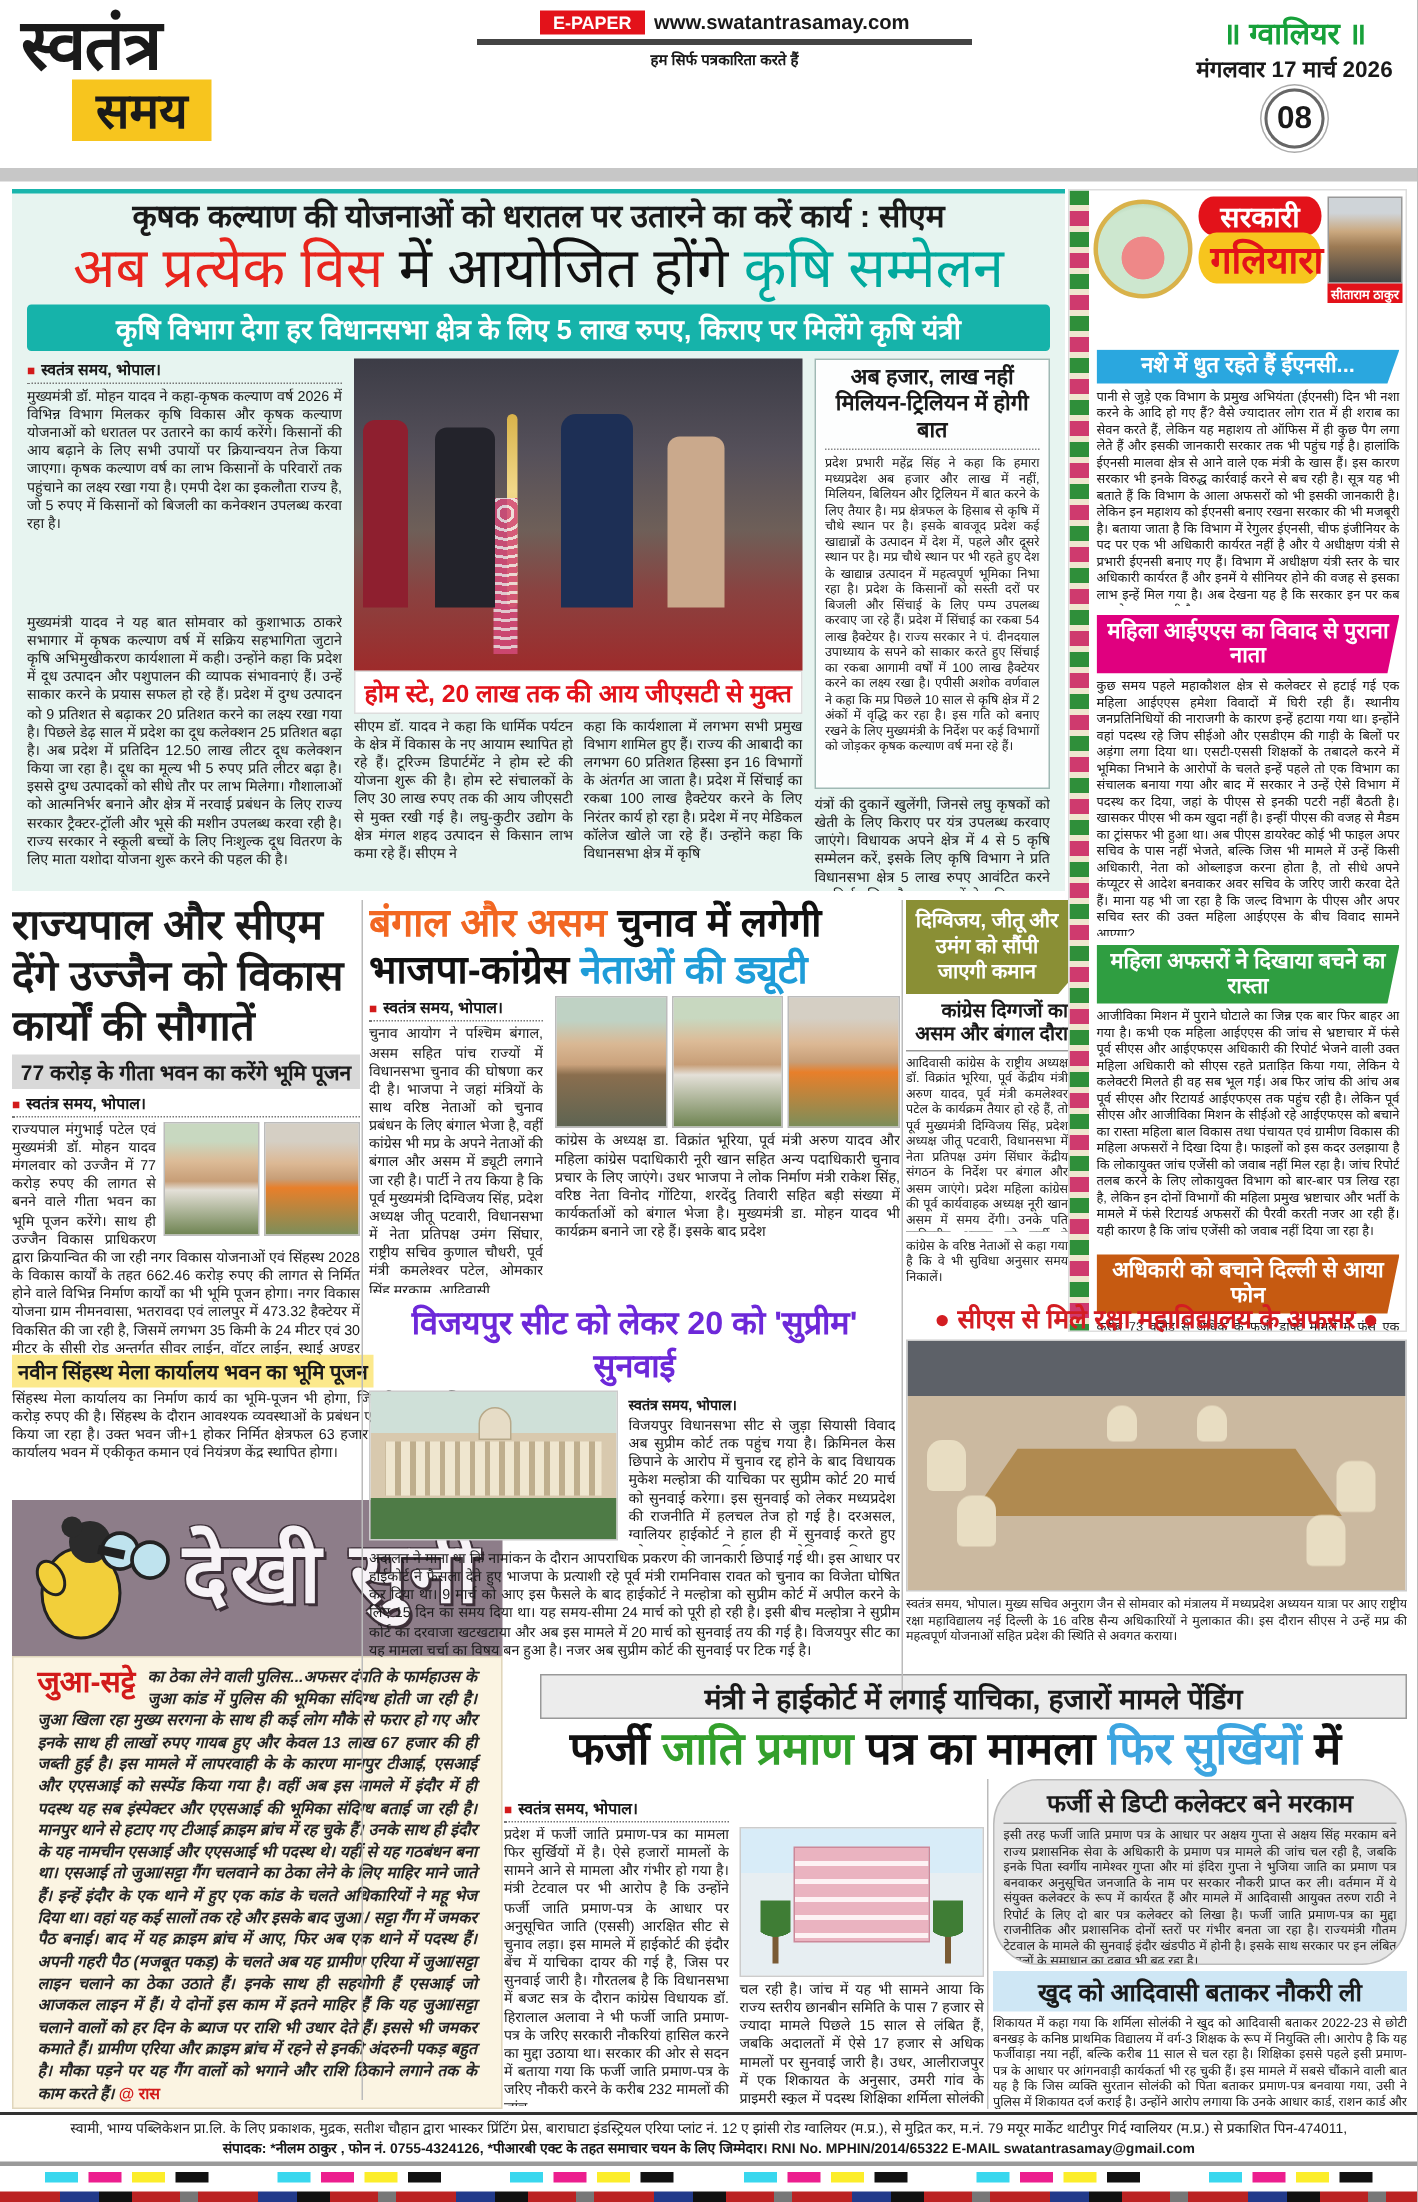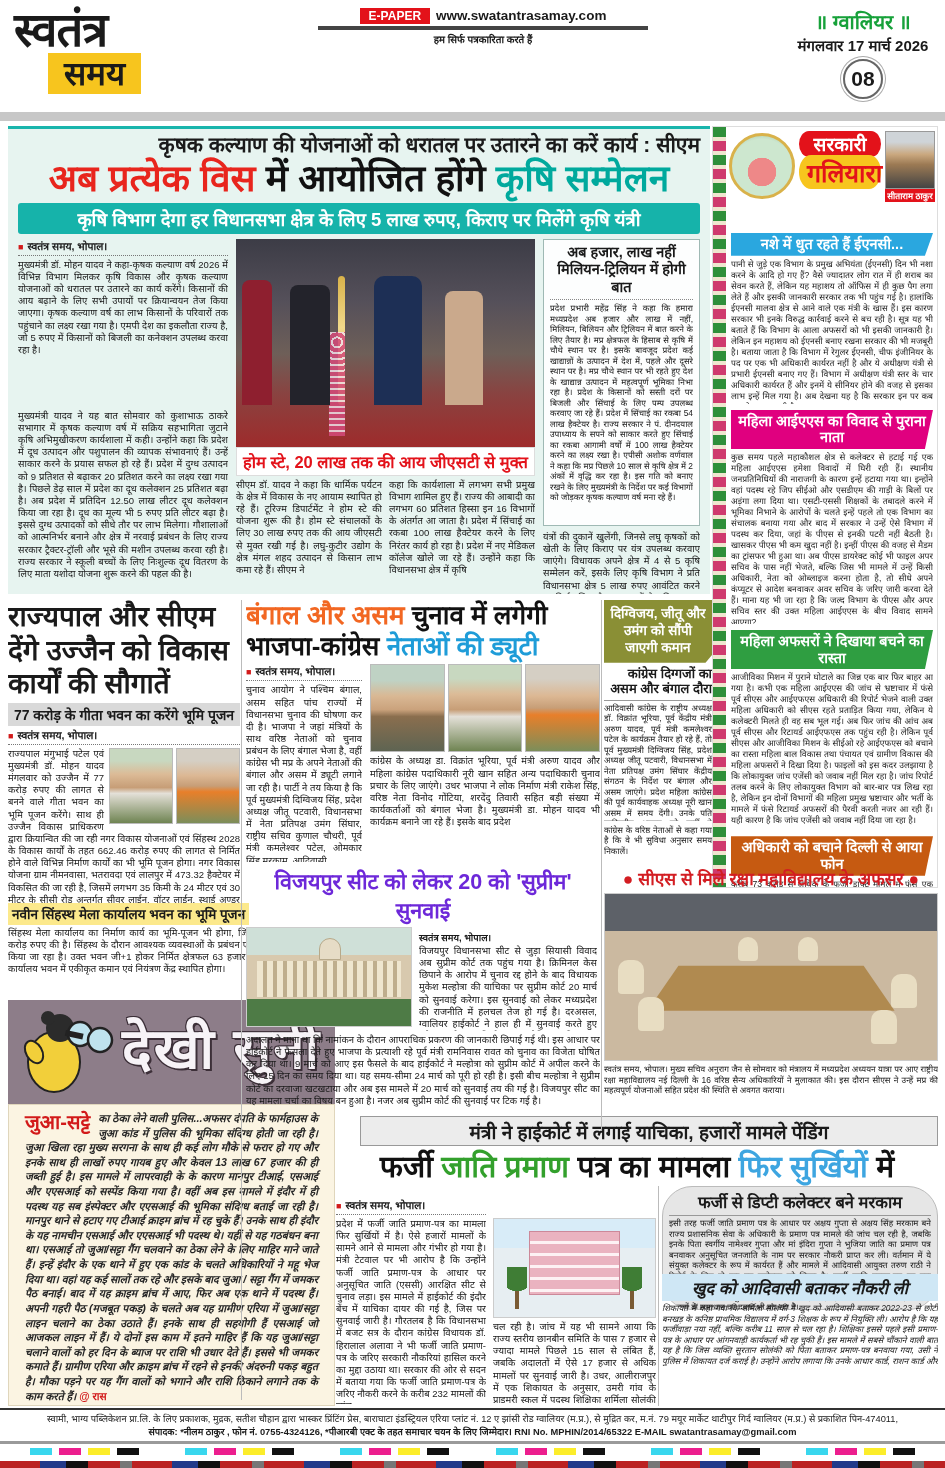--- a/index.html
+++ b/index.html
@@ -19,22 +19,22 @@
   .epaper{background:#e3121a;color:#fff;font-weight:bold;font-size:12px;padding:1px 9px;display:inline-block;}
   .site{font-weight:bold;font-size:13.5px;margin-left:6px;}
   .secttl{color:#1e9cd8;font-size:41px;font-weight:900;line-height:1.05;}
   .rule{height:2px;background:#444;}
   .edition{color:#17a13a;font-weight:900;font-size:20px;}
   .pgdate{font-weight:900;font-size:15px;}
   .pgnum{width:40px;height:40px;border:2px solid #666;border-radius:50%;display:flex;align-items:center;justify-content:center;
          font-size:21px;font-weight:bold;margin:4px auto 0;box-shadow:0 0 0 2px #fff,0 0 0 3px #aaa;}
   
   .leadpanel{background:#e7f4f0;border-top:3px solid #19b5ac;padding:4px 10px;}
-  .kicker{font-size:21px;font-weight:900;text-align:right;line-height:1.15;}
-  .hl{font-size:37px;font-weight:700;text-align:center;line-height:1.1;margin:2px 0;}
+  .kicker{font-size:21px;font-weight:900;text-align:center;line-height:1.15;}
+  .hl{font-size:37px;font-weight:400;text-align:center;line-height:1.1;margin:2px 0;}
   .red{color:#e8251d;}.teal{color:#00a99d;}.blk{color:#111;}
   .subhead{background:#16b3aa;color:#fff;font-weight:900;font-size:18.5px;text-align:center;
            padding:3px 2px;border-radius:3px;margin:3px 0 5px;}
   .leadcols{display:flex;gap:8px;}
   .photo-lead{width:100%;height:208px;background:
      linear-gradient(180deg,#3c3c46 0%,#55505a 30%,#6e5f58 55%,#8a4240 75%,#9e2b2b 100%);position:relative;}
   .photo-lead .fig{position:absolute;bottom:20%;background:#23232b;border-radius:8px 8px 0 0;}
   .photo-lead .lamp{position:absolute;left:34%;top:18%;width:7px;height:62%;background:linear-gradient(180deg,#d8b24a,#f2d98a 40%,#caa144);border-radius:4px;}
   .photo-lead .garl{position:absolute;left:31%;top:45%;width:16px;height:50%;background:repeating-radial-gradient(circle at 50% 10%,#d44a7a 0 4px,#f0e0e8 4px 6px);opacity:.85;}
   .capstrip{background:#fff;color:#e3121a;font-weight:900;font-size:16.5px;text-align:center;padding:2px 0;border:1px solid #ddd;}
@@ -285,21 +285,21 @@
         <div class="small j clip" style="height:82px;margin-top:3px;">चल रही है। जांच में यह भी सामने आया कि राज्य स्तरीय छानबीन समिति के पास 7 हजार से ज्यादा मामले पिछले 15 साल से लंबित हैं, जबकि अदालतों में ऐसे 17 हजार से अधिक मामलों पर सुनवाई जारी है। उधर, आलीराजपुर में एक शिकायत के अनुसार, उमरी गांव के प्राइमरी स्कूल में पदस्थ शिक्षिका शर्मिला सोलंकी पर फर्जी एसटी प्रमाण-पत्र से नौकरी पाने का आरोप लगा है।</div>
       </div>
     </div>
   </div>
 
   <div class="abs graybox clip" style="left:662px;top:1186px;width:276px;height:124px;border-radius:30px;">
     <h3>फर्जी से डिप्टी कलेक्टर बने मरकाम</h3>
     <div class="xsmall j clip" style="height:92px;">इसी तरह फर्जी जाति प्रमाण पत्र के आधार पर अक्षय गुप्ता से अक्षय सिंह मरकाम बने राज्य प्रशासनिक सेवा के अधिकारी के प्रमाण पत्र मामले की जांच चल रही है, जबकि इनके पिता स्वर्गीय नामेश्वर गुप्ता और मां इंदिरा गुप्ता ने भुजिया जाति का प्रमाण पत्र बनवाकर अनुसूचित जनजाति के नाम पर सरकार नौकरी प्राप्त कर ली। वर्तमान में ये संयुक्त कलेक्टर के रूप में कार्यरत हैं और मामले में आदिवासी आयुक्त तरुण राठी ने रिपोर्ट के लिए दो बार पत्र कलेक्टर को लिखा है। फर्जी जाति प्रमाण-पत्र का मुद्दा राजनीतिक और प्रशासनिक दोनों स्तरों पर गंभीर बनता जा रहा है। राज्यमंत्री गौतम टेटवाल के मामले की सुनवाई इंदौर खंडपीठ में होनी है। इसके साथ सरकार पर इन लंबित मामलों के समाधान का दबाव भी बढ़ रहा है।</div>
   </div>
 
-  <div class="abs clip" style="left:662px;top:1274px;width:276px;height:92px;font-style:italic;">
+  <div class="abs clip" style="left:662px;top:1314px;width:276px;height:92px;">
     <div class="bluestrip">खुद को आदिवासी बताकर नौकरी ली</div>
     <div class="xsmall j clip" style="height:68px;">शिकायत में कहा गया कि शर्मिला सोलंकी ने खुद को आदिवासी बताकर 2022-23 से छोटी बनखड़ के कनिष्ठ प्राथमिक विद्यालय में वर्ग-3 शिक्षक के रूप में नियुक्ति ली। आरोप है कि यह फर्जीवाड़ा नया नहीं, बल्कि करीब 11 साल से चल रहा है। शिक्षिका इससे पहले इसी प्रमाण-पत्र के आधार पर आंगनवाड़ी कार्यकर्ता भी रह चुकी हैं। इस मामले में सबसे चौंकाने वाली बात यह है कि जिस व्यक्ति सुरतान सोलंकी को पिता बताकर प्रमाण-पत्र बनवाया गया, उसी ने पुलिस में शिकायत दर्ज कराई है। उन्होंने आरोप लगाया कि उनके आधार कार्ड, राशन कार्ड और जमीन से जुड़े दस्तावेजों का दुरुपयोग कर उन्हें ही शिक्षिका का पिता दिखा दिया गया।</div>
   </div>
 
   <div class="abs vline" style="left:241px;top:600px;height:800px;"></div>
   <div class="abs vline" style="left:601px;top:600px;height:530px;"></div>
   <div class="abs vline" style="left:658px;top:1186px;height:220px;"></div>
 
   <div class="abs" style="left:0;top:1408px;width:945px;height:2px;background:#333;"></div>
   <div class="abs footer-line" style="left:10px;top:1413px;width:925px;">स्वामी, भाग्य पब्लिकेशन प्रा.लि. के लिए प्रकाशक, मुद्रक, सतीश चौहान द्वारा भास्कर प्रिंटिंग प्रेस, बाराघाटा इंडस्ट्रियल एरिया प्लांट नं. 12 ए झांसी रोड ग्वालियर (म.प्र.), से मुद्रित कर, म.नं. 79 मयूर मार्केट थाटीपुर गिर्द ग्वालियर (म.प्र.) से प्रकाशित पिन-474011,</div>

